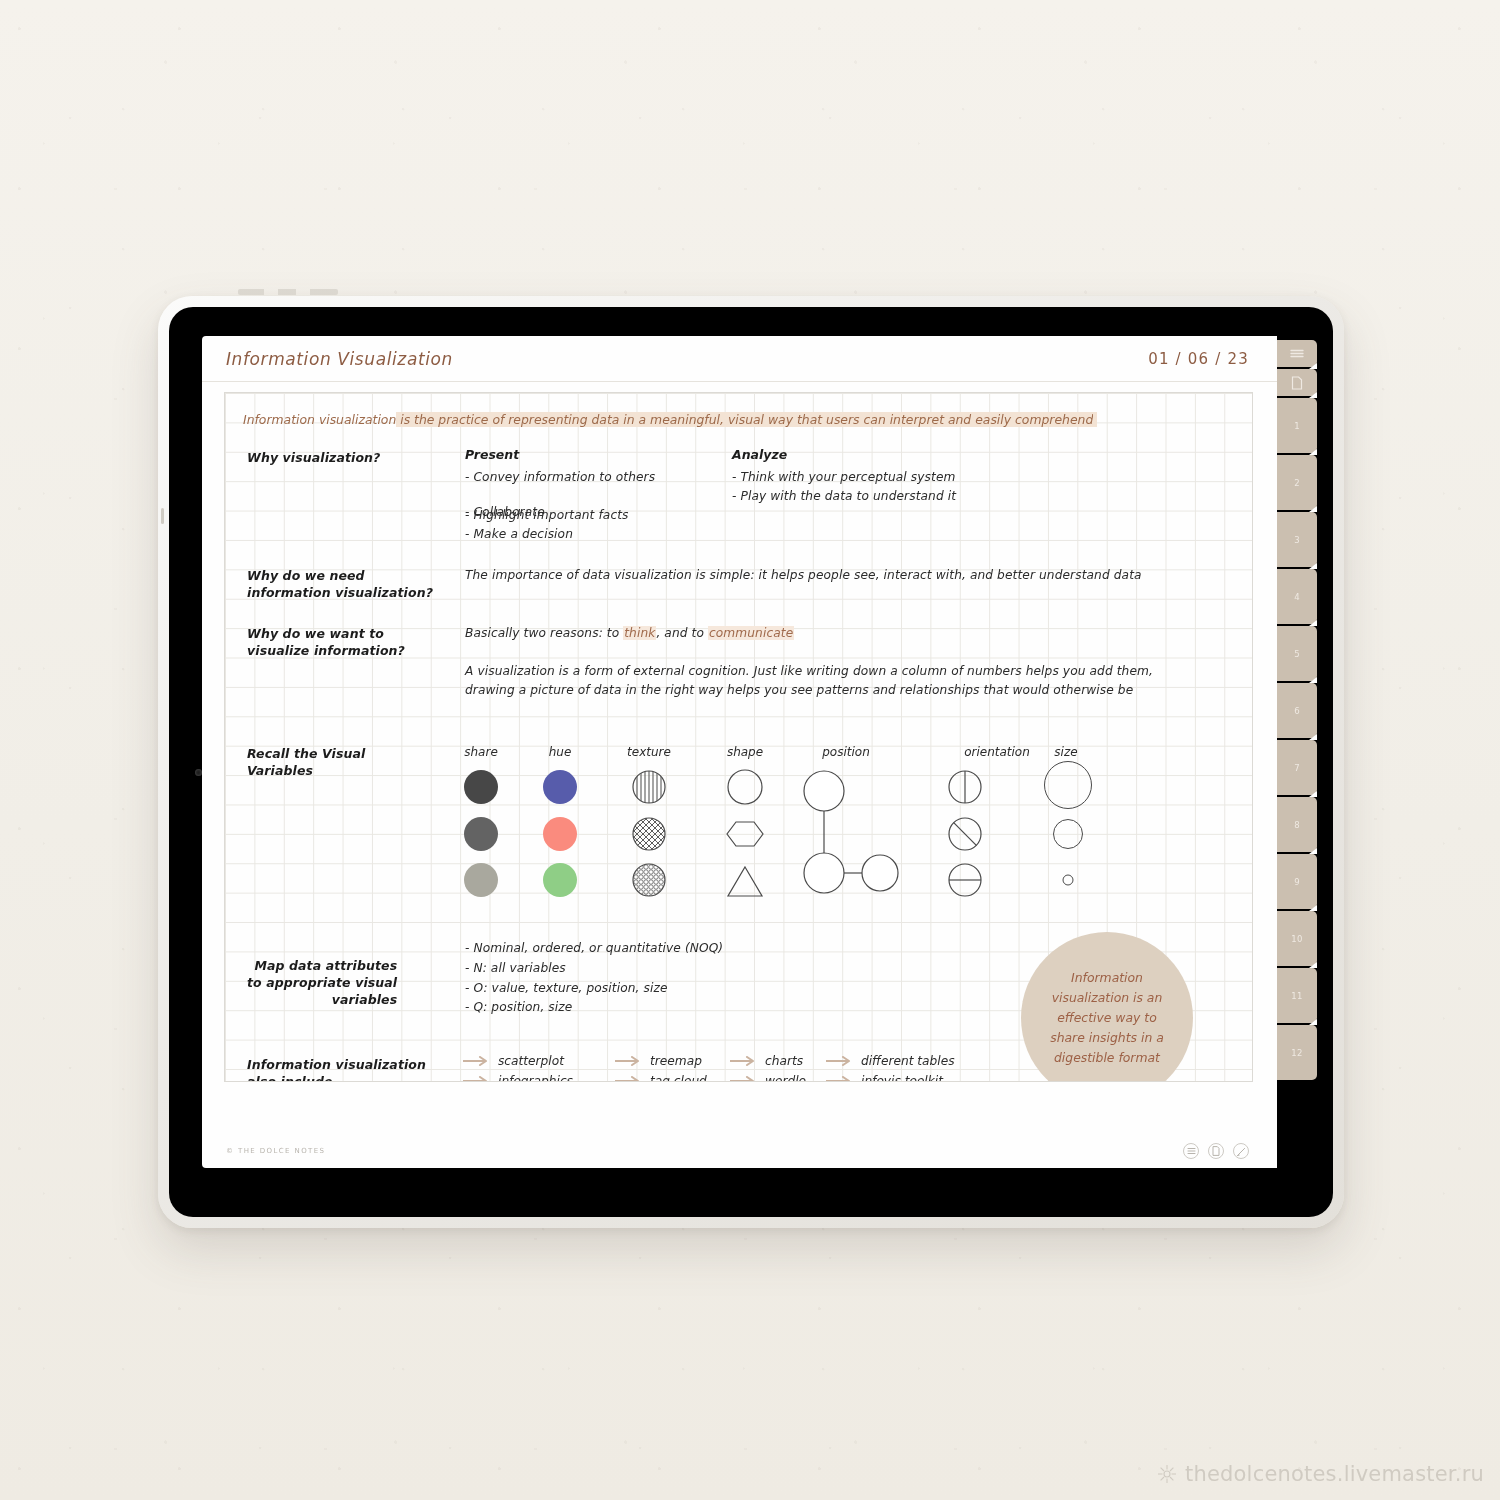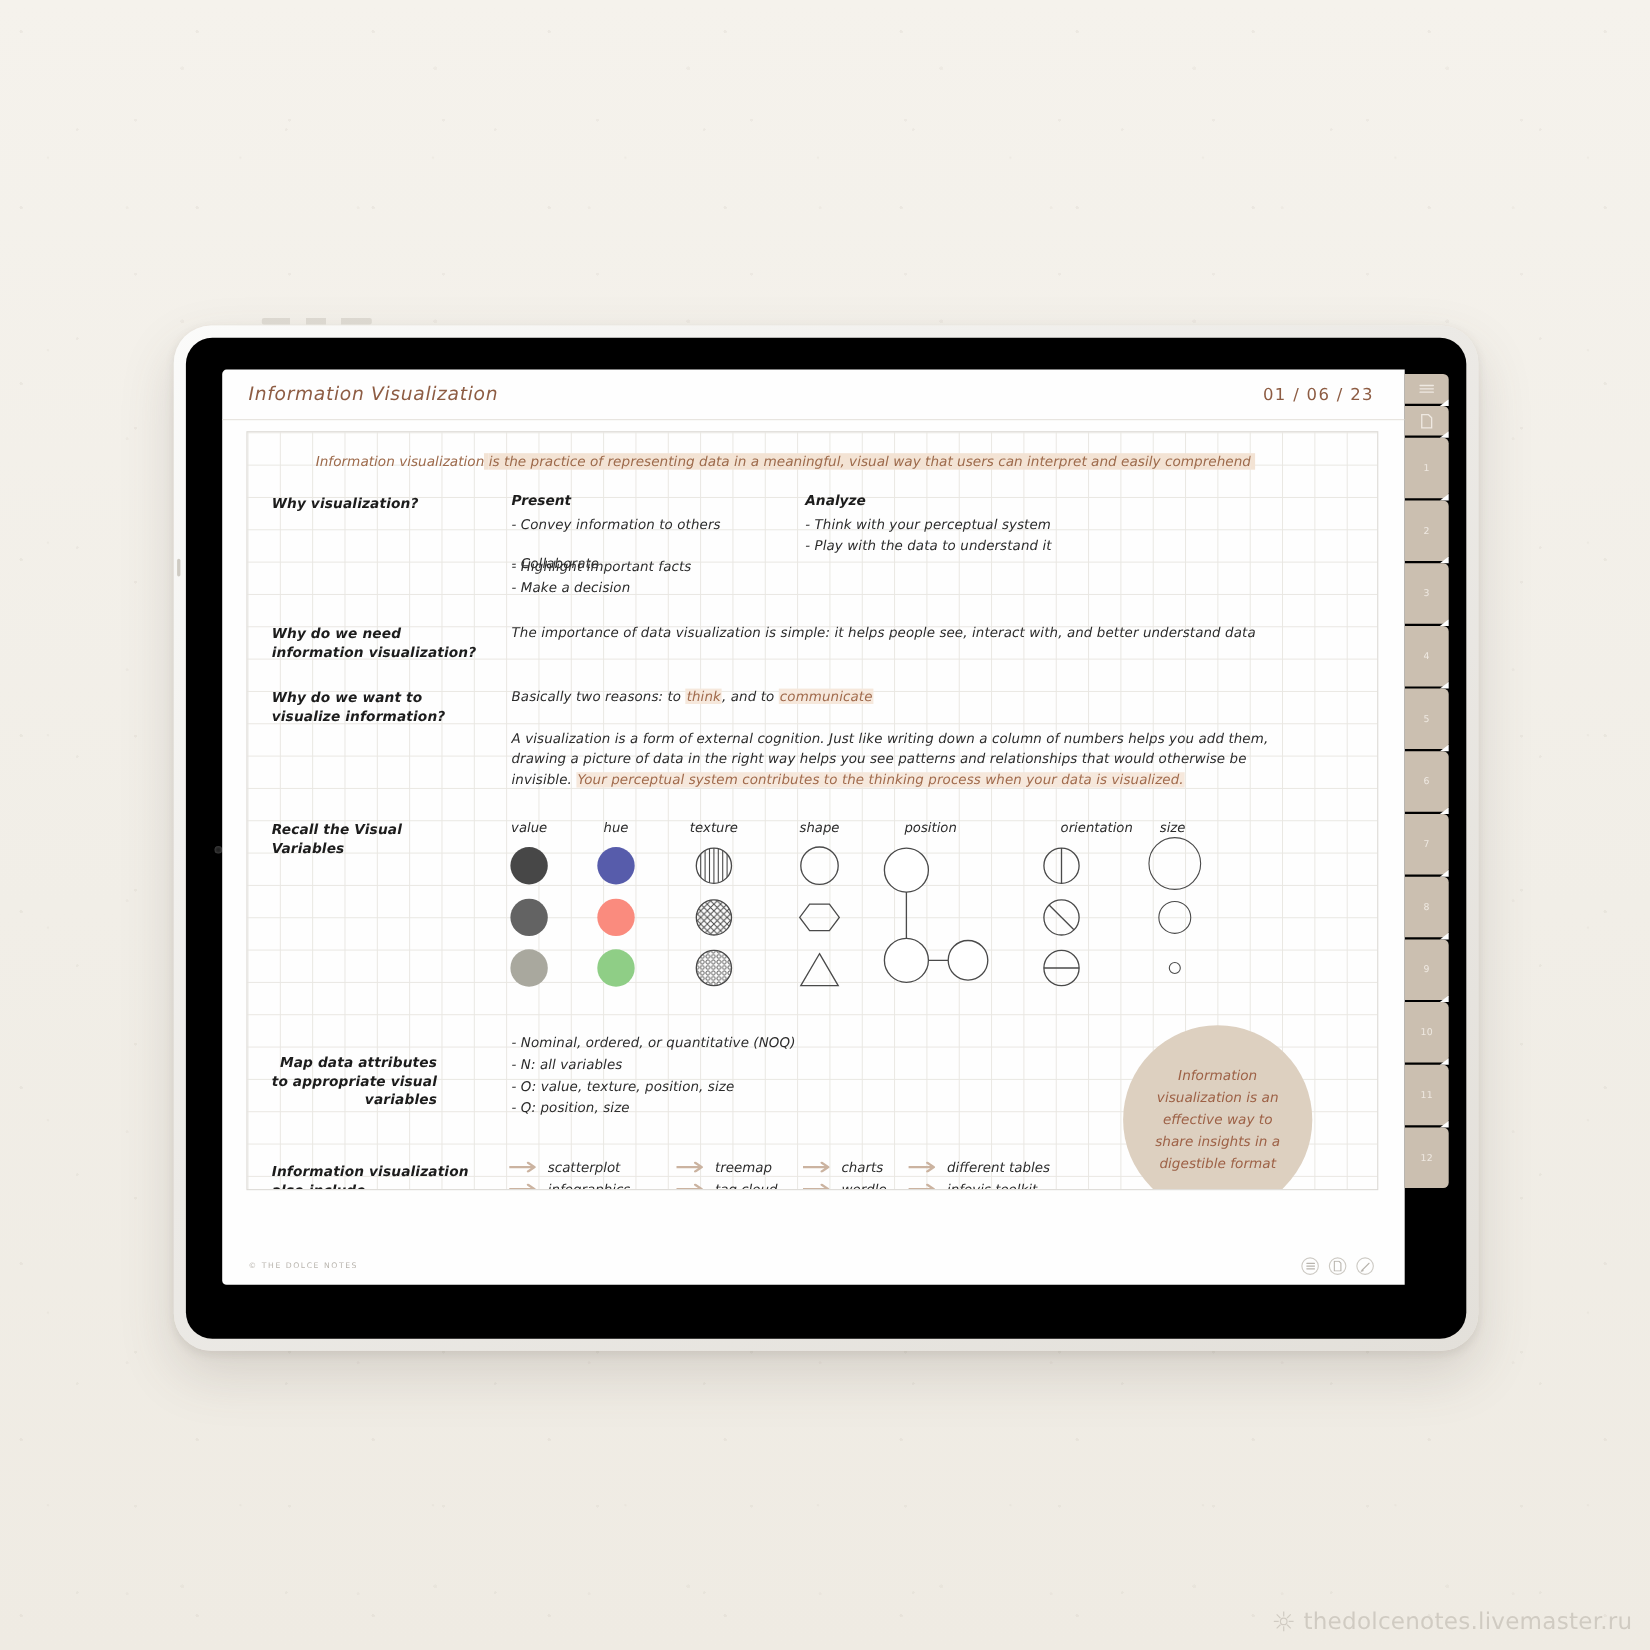--- a/index.html
+++ b/index.html
@@ -163,21 +163,21 @@
   .sub-h {
     position:absolute;
     font-size: 12.5px; font-weight: bold; font-style: italic; color:#1c1c1c;
   }
   .hl-soft { background:#f6e8dc; color:#a06a4c; padding:0 1px; }
 
   .banner {
     position: absolute;
     left: 18px; top: 19px;
     font-size: 12.4px; font-style: italic;
-    color: #3a3a3a; white-space: nowrap; margin-left: 44px;
+    color: #3a3a3a; white-space: nowrap;
   }
   .banner .seg-hl {
     background: #f3e3d4;
     color: #9d6a4b;
   }
 
   
   .vv-head {
     position: absolute;
     font-size: 12px; font-style: italic; color: #2b2b2b;
@@ -304,28 +304,27 @@
 
             <div class="lbl" style="left:22px; top:232px;">
               <div>Why do we want to</div>
               <div>visualize information?</div>
             </div>
 
             <div class="txt" style="left:240px; top:231px;"><span>Basically two reasons: to </span><span class="hl-soft">think</span><span>, and to </span><span class="hl-soft">communicate</span></div>
 
             <div class="txt" style="left:240px; top:269px;">A visualization is a form of external cognition. Just like writing down a column of numbers helps you add them,</div>
             <div class="txt" style="left:240px; top:288px;">drawing a picture of data in the right way helps you see patterns and relationships that would otherwise be</div>
-            <div class="txt" style="left:240px; top:307px;"><span>invisible. </span><span class="hl-soft">Your perceptual system contributes to the thinking process when your data is visualized.</span></div>
 
             <div class="lbl" style="left:22px; top:352px;">
               <div>Recall the Visual</div>
               <div>Variables</div>
             </div>
 
-            <div class="vv-head" style="left:256px;  top:352px;">value</div>
+            <div class="vv-head" style="left:256px;  top:352px;">share</div>
             <div class="vv-head" style="left:335px;  top:352px;">hue</div>
             <div class="vv-head" style="left:424px;  top:352px;text-align:right;">texture</div>
             <div class="vv-head" style="left:520px;  top:352px;">shape</div>
             <div class="vv-head" style="left:621px;  top:352px;">position</div>
             <div class="vv-head" style="left:740px;  top:352px;margin-left:32px;">orientation</div>
             <div class="vv-head" style="left:841px;  top:352px;">size</div>
 
             <div class="dot" style="left:256px; top:394px; width:34px; height:34px; background:#474747;"></div>
             <div class="dot" style="left:256px; top:441px; width:34px; height:34px; background:#636363;"></div>
             <div class="dot" style="left:256px; top:487px; width:34px; height:34px; background:#a9a89e;"></div>

